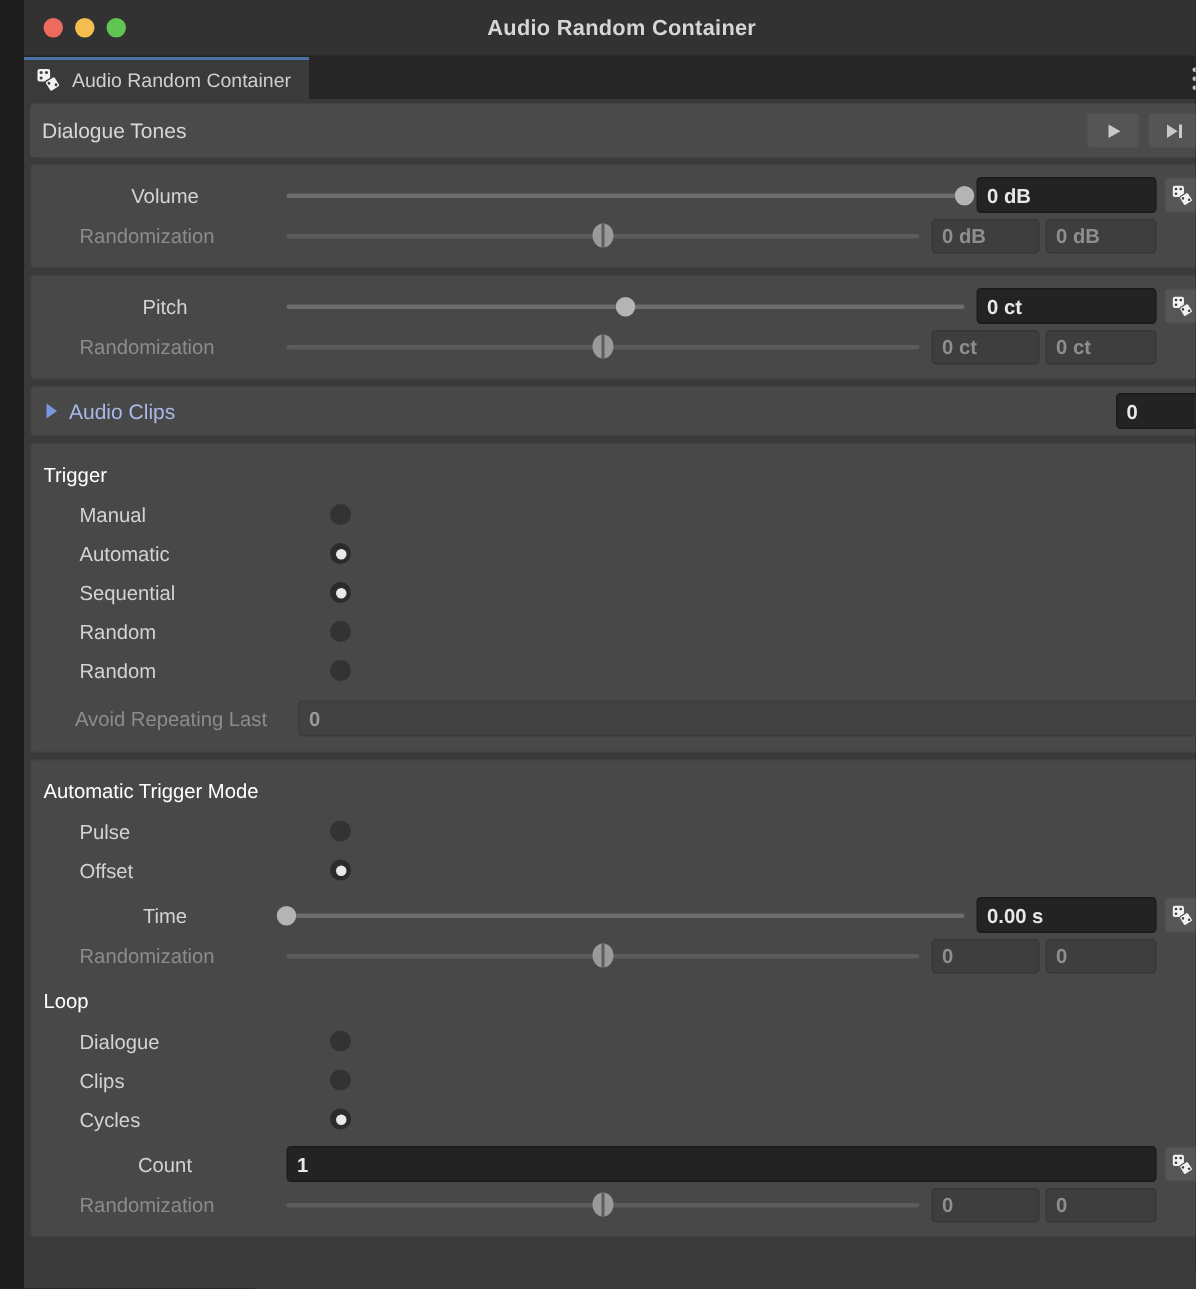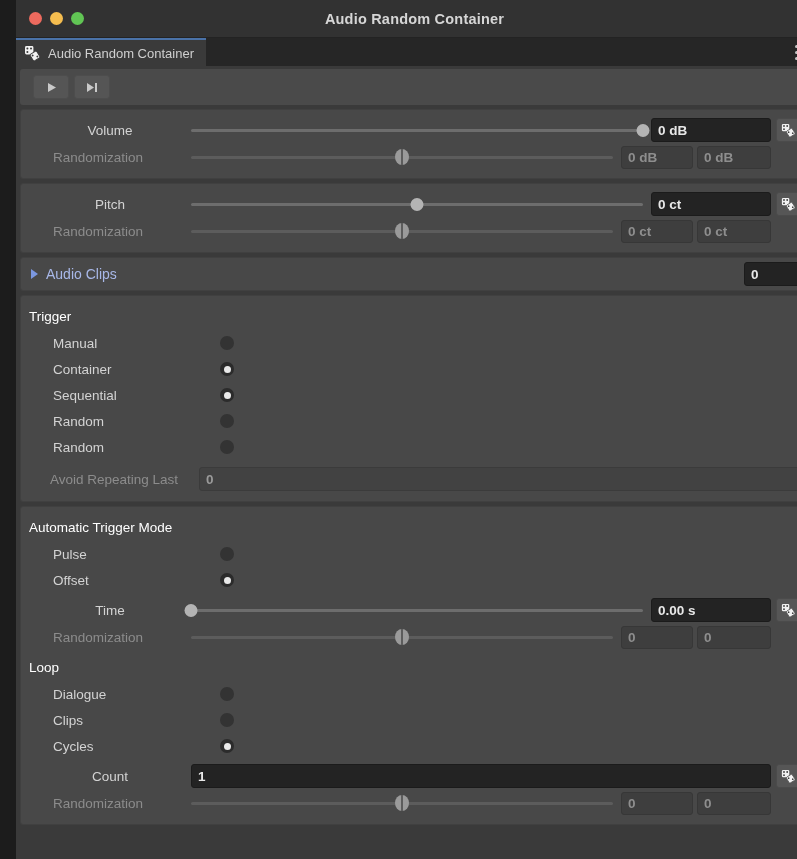--- a/index.html
+++ b/index.html
@@ -172,20 +172,21 @@
       <span>Audio Random Container</span>
     </div>
     <div class="kebab">
       <i></i>
         <i></i>
         <i></i>
     </div>
   </div>
 
   <div class="hdrbar">
+    <div class="hdr-title">Dialogue Tones</div>
     <div class="tbtn">
       <svg width="13" height="13" viewBox="0 0 13 13">
         <polygon points="3,2 11,6.5 3,11" fill="#c9c9c9"></polygon>
       </svg>
     </div>
     <div class="tbtn">
       <svg width="14" height="13" viewBox="0 0 14 13">
         <polygon points="2,2 9,6.5 2,11" fill="#c9c9c9"></polygon>
         <rect x="10" y="2" width="2" height="9" fill="#c9c9c9"></rect>
       </svg>
@@ -270,21 +271,21 @@
 
   <div class="card">
     <div class="grouptitle">Trigger</div>
     <div class="row">
       <div class="lbl indent">Manual</div>
       <div class="radiocell">
           <span class="radio"></span>
         </div>
     </div>
     <div class="row">
-      <div class="lbl indent">Container</div>
+      <div class="lbl indent">Automatic</div>
       <div class="radiocell">
           <span class="radio on"></span>
         </div>
     </div>
 
     <div class="row">
       <div class="lbl indent">Sequential</div>
       <div class="radiocell">
           <span class="radio on"></span>
         </div>

